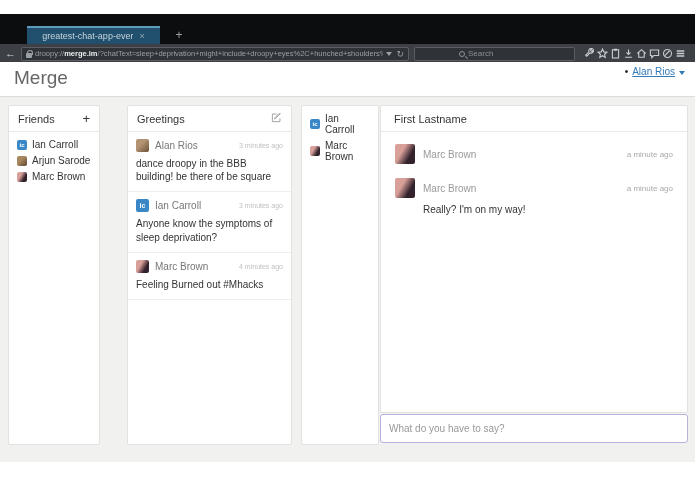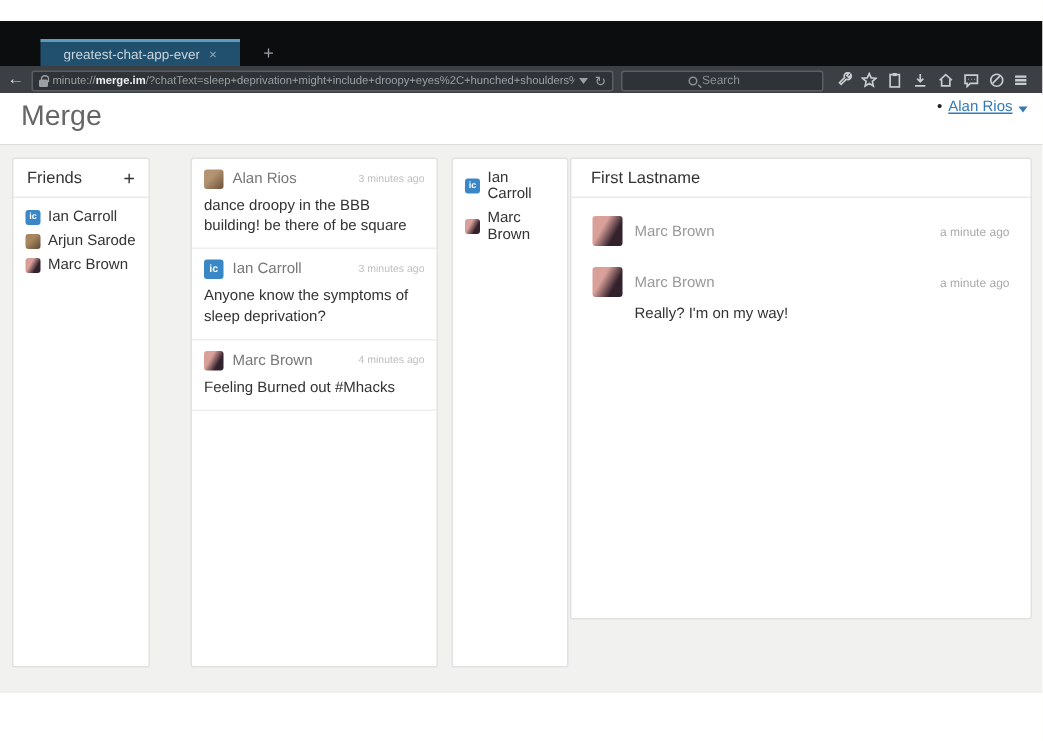--- a/index.html
+++ b/index.html
@@ -20,21 +20,21 @@
   .chrome-field { height:14px; background:#2f3236; border:1px solid #5a5e63; border-radius:2px;
                   display:flex; align-items:center; gap:3px; padding:0 4px; overflow:hidden; }
   .url-field { width:388px; font-size:7.5px; color:#9aa0a6; white-space:nowrap; }
   .url-host { color:#eceef0; font-weight:bold; }
   .url-right { margin-left:auto; display:flex; align-items:center; gap:4px; flex:none; }
   .caret-dn { width:0; height:0; border-left:3px solid transparent; border-right:3px solid transparent; border-top:4px solid #9aa0a6; }
   .reload-glyph { color:#9aa0a6; font-size:9px; }
   .lock { position:relative; width:6px; height:5px; background:#9aa0a6; border-radius:1px; flex:none; margin-top:3px; }
   .lock:before { content:""; position:absolute; left:1px; top:-3px; width:4px; height:4px;
                  border:1px solid #9aa0a6; border-bottom:none; border-radius:3px 3px 0 0; }
-  .search-field { width:135px;padding-left:44px; }
+  .search-field { width:161px;padding-left:44px; }
   .search-field input { background:transparent; border:none; outline:none; color:#c9cdd2; font-size:8px; width:100%; font-family:"Liberation Sans",sans-serif; }
   .search-field input::placeholder { color:#8b9196; }
   .mag { position:relative; width:6px; height:6px; border:1px solid #8b9196; border-radius:50%; flex:none; }
   .mag:after { content:""; position:absolute; left:5px; top:5px; width:3px; height:1px; background:#8b9196; transform:rotate(45deg); }
   .toolbar { flex:1; display:flex; align-items:center; justify-content:space-between; padding:0 3px; }
   .tb-icon { width:12px; height:12px; display:flex; align-items:center; justify-content:center; }
   .tb-icon svg { width:11px; height:11px; stroke:#c9cdd2; fill:none; stroke-width:1.6; }
   .tb-icon .filled { fill:#c9cdd2; stroke:none; }
 
   
@@ -94,21 +94,21 @@
       <span class="tab-close">×</span>
     </div>
     <div class="newtab">+</div>
   </div>
 
   <div class="navbar">
     <span class="back-btn">←</span>
 
     <div class="chrome-field url-field">
       <span class="lock"></span>
-      <span style="overflow:hidden; white-space:nowrap;"><span>minute://</span><span class="url-host">merge.im</span><span>/?chatText=sleep+deprivation+might+include+droopy+eyes%2C+hunched+shoulders%2C+headache%2</span></span>
+      <span style="overflow:hidden; white-space:nowrap;"><span>droopy://</span><span class="url-host">merge.im</span><span>/?chatText=sleep+deprivation+might+include+droopy+eyes%2C+hunched+shoulders%2C+headache%2</span></span>
       <span class="url-right">
         <span class="caret-dn"></span>
         <span class="reload-glyph">↻</span>
       </span>
     </div>
 
     <div class="chrome-field search-field">
       <span class="mag"></span>
       <input type="text" placeholder="Search" style="">
     </div>
@@ -186,20 +186,29 @@
         <span>Arjun Sarode</span>
       </div>
       <div class="roster-row">
         <span class="av av-s" style="background: linear-gradient(120deg, rgb(217, 160, 154) 35%, rgb(51, 34, 44) 70%);"></span>
         <span>Marc Brown</span>
       </div>
     </div>
   </div>
 
   <div class="panel greetings-panel">
+    <div class="panel-head">
+      <span>Greetings</span>
+      <span class="edit-icon">
+        <svg viewBox="0 0 16 16">
+            <path d="M13 9v5H2V3h6"></path>
+            <path d="M6.5 9.5L13.5 2.5l-1-1L5.5 8.5 5 10z"></path>
+          </svg>
+      </span>
+    </div>
     <div class="g-msg">
       <div class="g-head">
         <span class="av av-m" style="background: linear-gradient(135deg, rgb(178, 147, 114) 40%, rgb(107, 79, 53) 100%);"></span>
         <span class="g-name">Alan Rios</span>
         <span class="g-time">3 minutes ago</span>
       </div>
       <div class="g-text">dance droopy in the BBB building! be there of be square</div>
     </div>
     <div class="g-msg">
       <div class="g-head">
@@ -246,14 +255,15 @@
     <div class="c-msg">
       <div class="c-head">
         <span class="av av-l" style="background: linear-gradient(120deg, rgb(217, 160, 154) 35%, rgb(51, 34, 44) 70%);"></span>
         <span class="c-name">Marc Brown</span>
         <span class="c-time">a minute ago</span>
       </div>
       <div class="c-text">Really? I'm on my way!</div>
     </div>
   </div>
 
+  <input type="text" class="chat-input" autofocus="" placeholder="What do you have to say?" style="">
 
 </div>
 
 </body></html>

